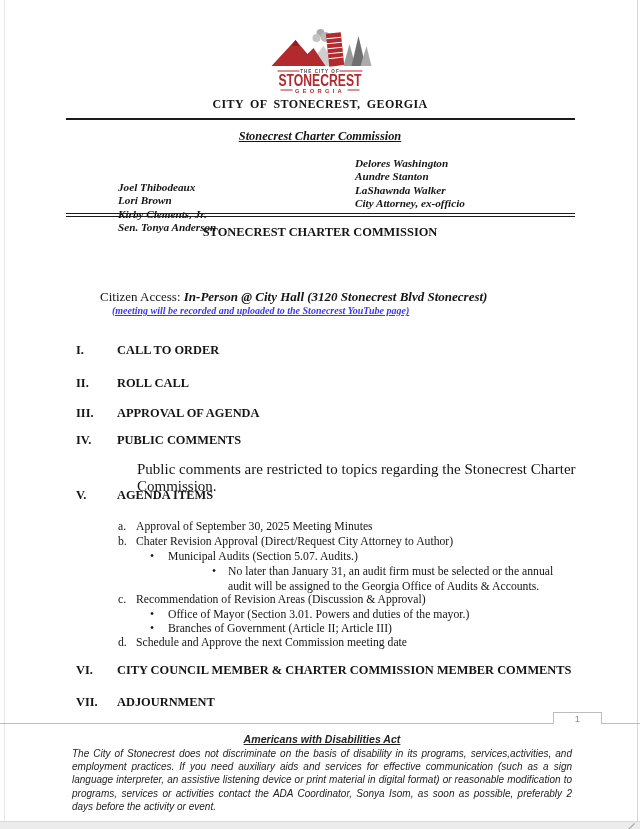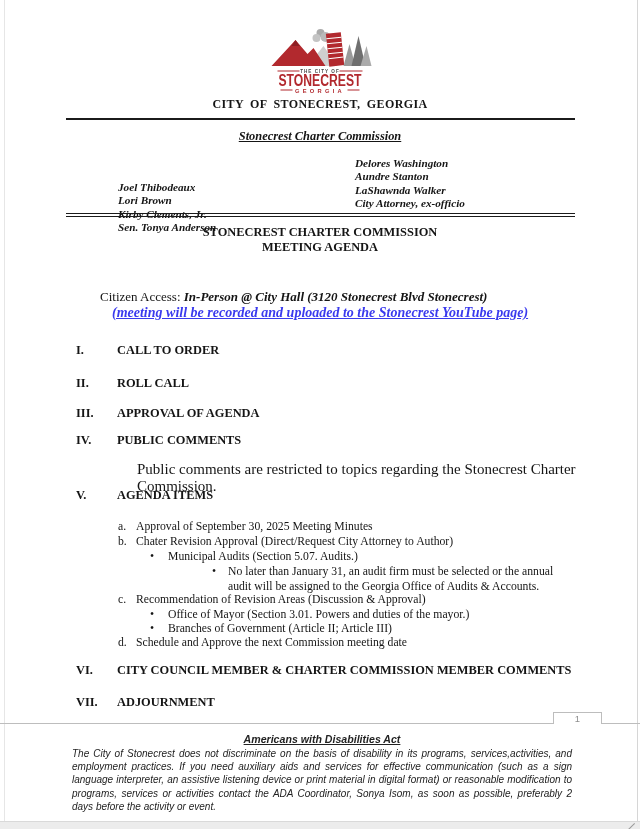--- a/index.html
+++ b/index.html
@@ -25,21 +25,21 @@
   .names-right { left:355px; }
   .name-line { font-size:11.2px; font-weight:bold; font-style:italic; line-height:13.4px; }
   .rule2 { top:213px; left:66px; right:65px; height:4px;
            border-top:1.5px solid #1b1b1b; border-bottom:1px solid #1b1b1b; }
 
   .meeting { top:225px; left:0; right:0; text-align:center; line-height:15px; font-size:12.4px; }
   .meeting .b { font-weight:bold; }
 
   .access1 { top:289px; left:100px; font-size:13px; }
   .access1 .loc { font-weight:bold; font-style:italic; }
-  .access2 { top:305px; left:112px; font-size:14px; }
+  .access2 { top:305px; left:112px; font-size:10px; }
   .link { color:#3a3aee; font-weight:bold; font-style:italic; text-decoration:underline; cursor:pointer; }
 
   
   .roman { left:76px; display:flex; font-weight:bold; font-size:12.4px; }
   .roman .num { width:41px; }
   .note { left:137px; font-size:15px; }
 
   
   .item { left:118px; display:flex; font-size:11.7px; }
   .item .num { width:18px; }
@@ -112,21 +112,20 @@
 <div class="abs names names-right">
   <div class="name-line">Delores Washington</div>
   <div class="name-line">Aundre Stanton</div>
   <div class="name-line">LaShawnda Walker</div>
   <div class="name-line">City Attorney, ex-officio</div>
 </div>
 <div class="abs rule2"></div>
 
 <div class="abs meeting">
   <div class="b">STONECREST CHARTER COMMISSION</div>
-  <div class="b">MEETING AGENDA</div>
 </div>
 
 <div class="abs access1"><span>Citizen Access: </span><span class="loc">In-Person @ City Hall (3120 Stonecrest Blvd Stonecrest)</span></div>
 <div class="abs access2"><span class="link">(meeting will be recorded and uploaded to the Stonecrest YouTube page)</span></div>
 
 <div class="abs roman" style="top:343px">
   <span class="num">I.</span>
   <span>CALL TO ORDER</span>
 </div>
 <div class="abs roman" style="top:376px">

